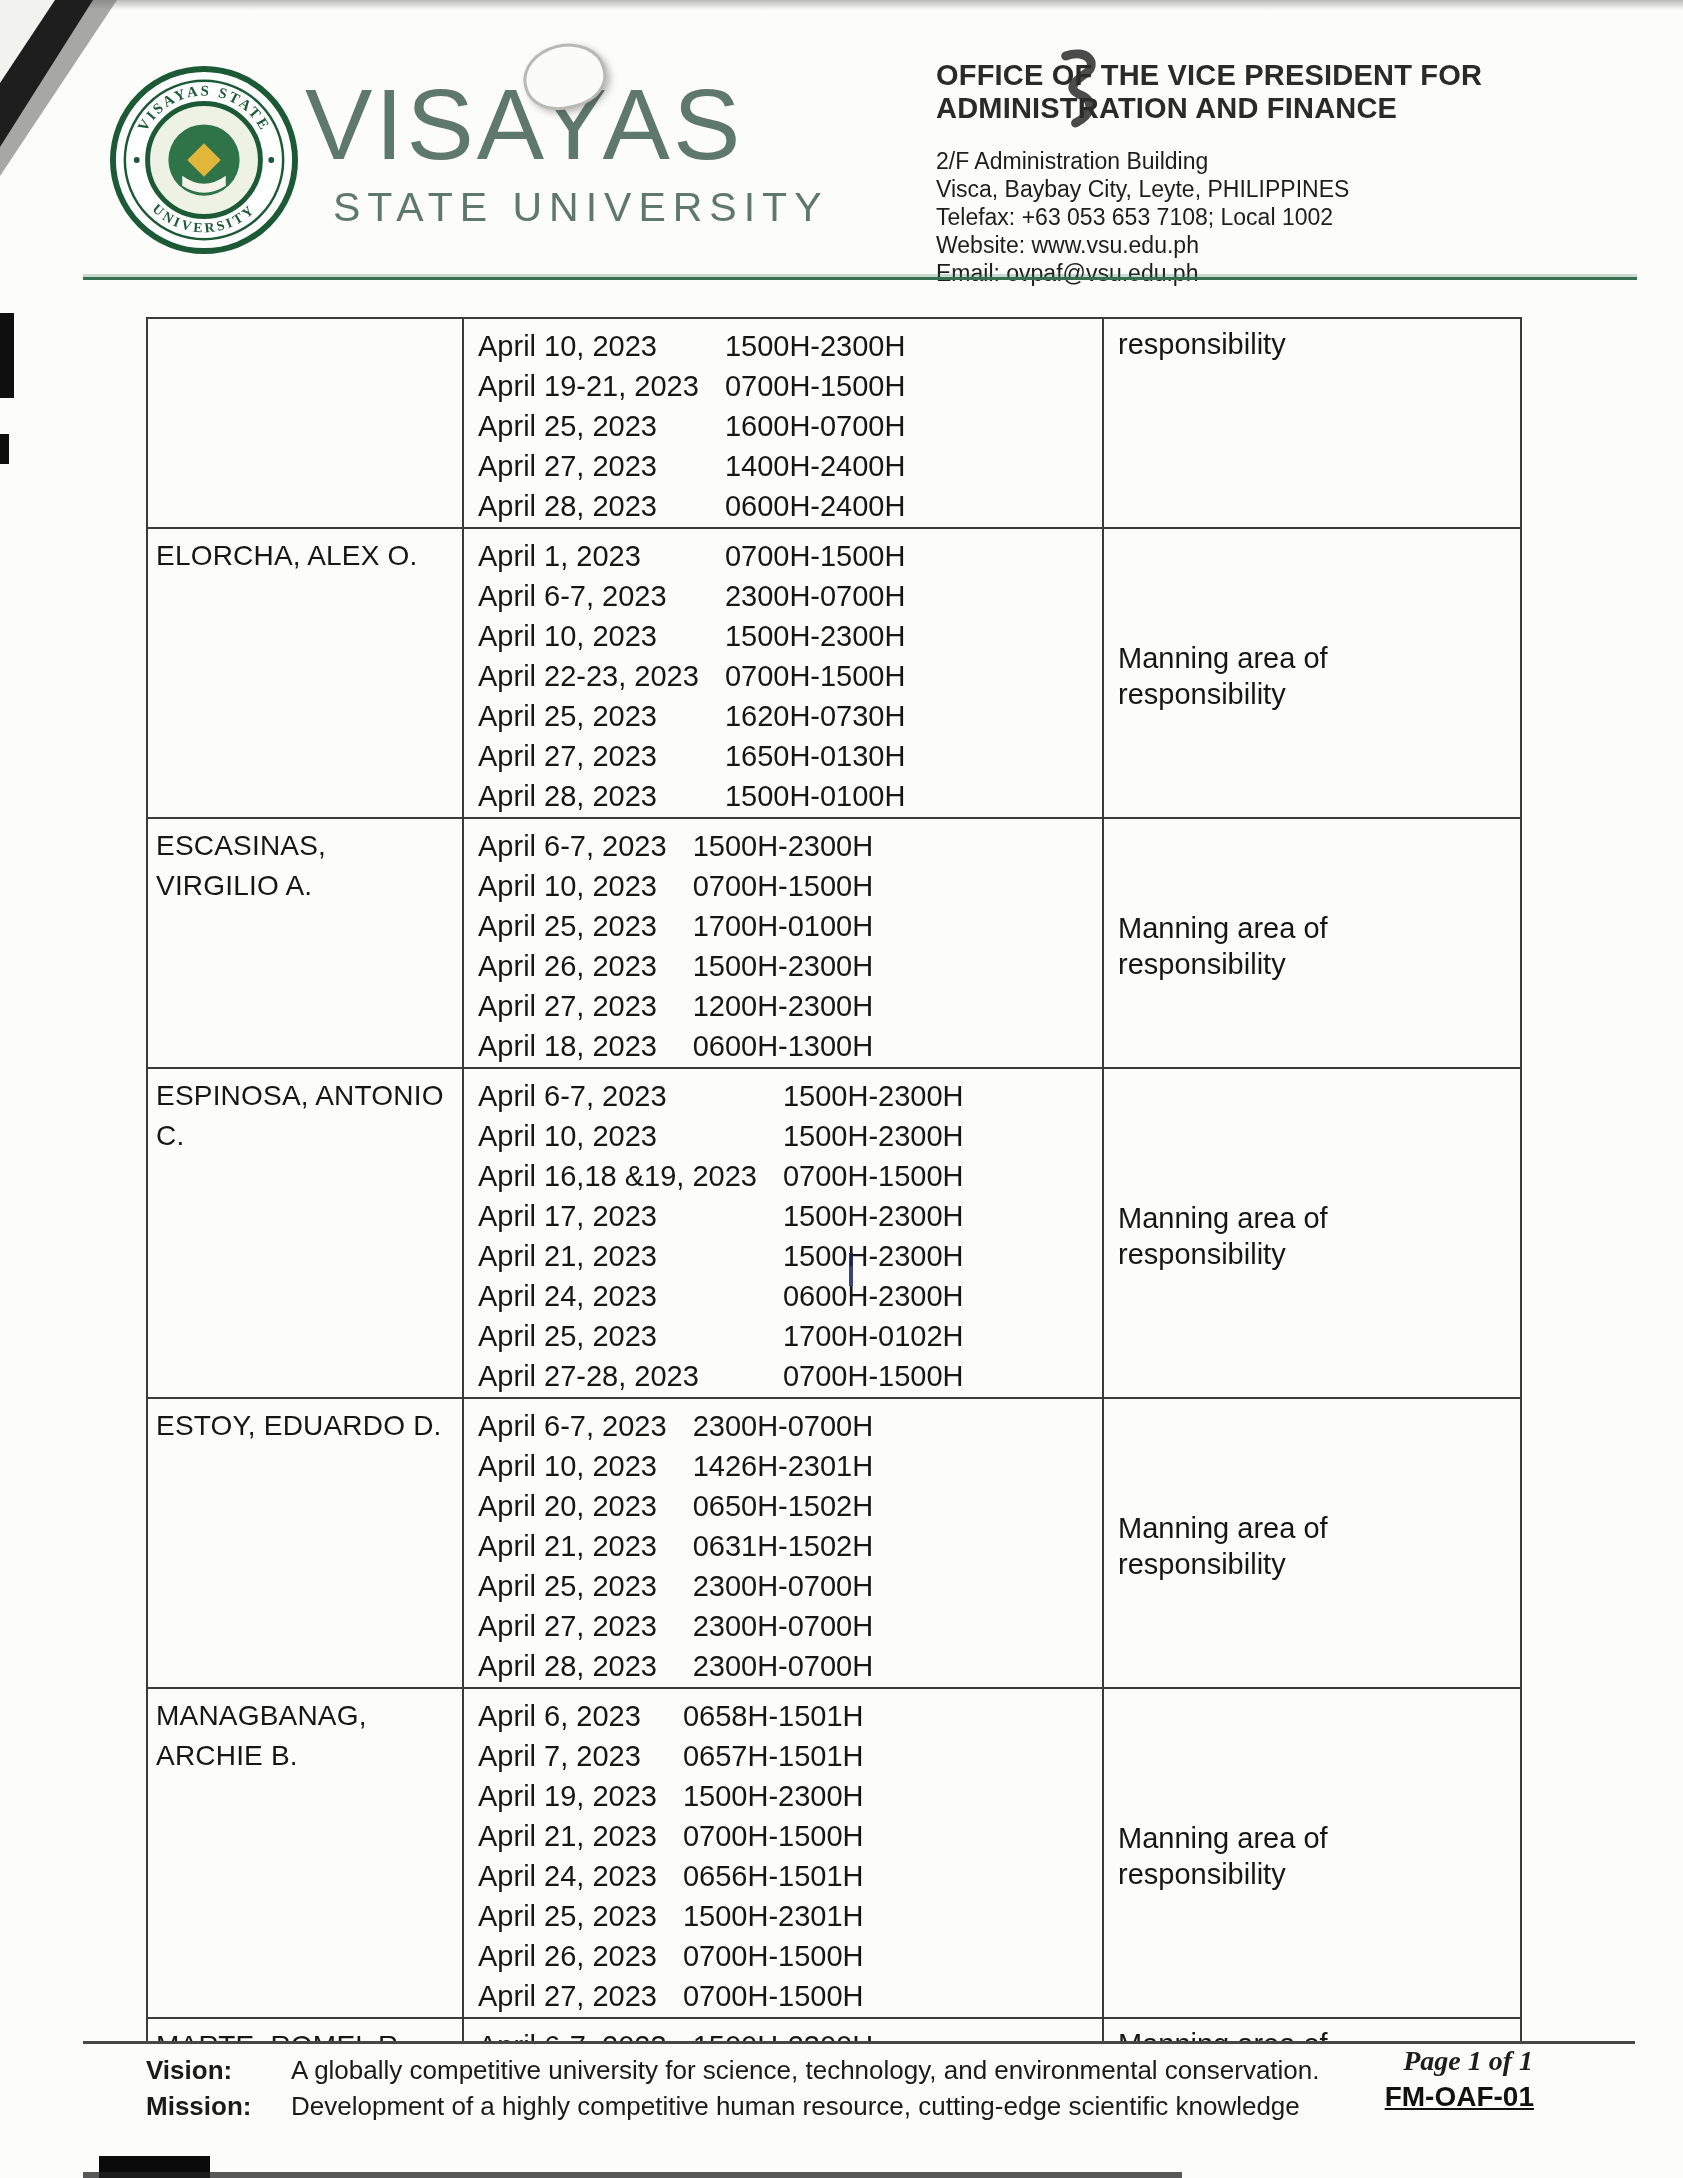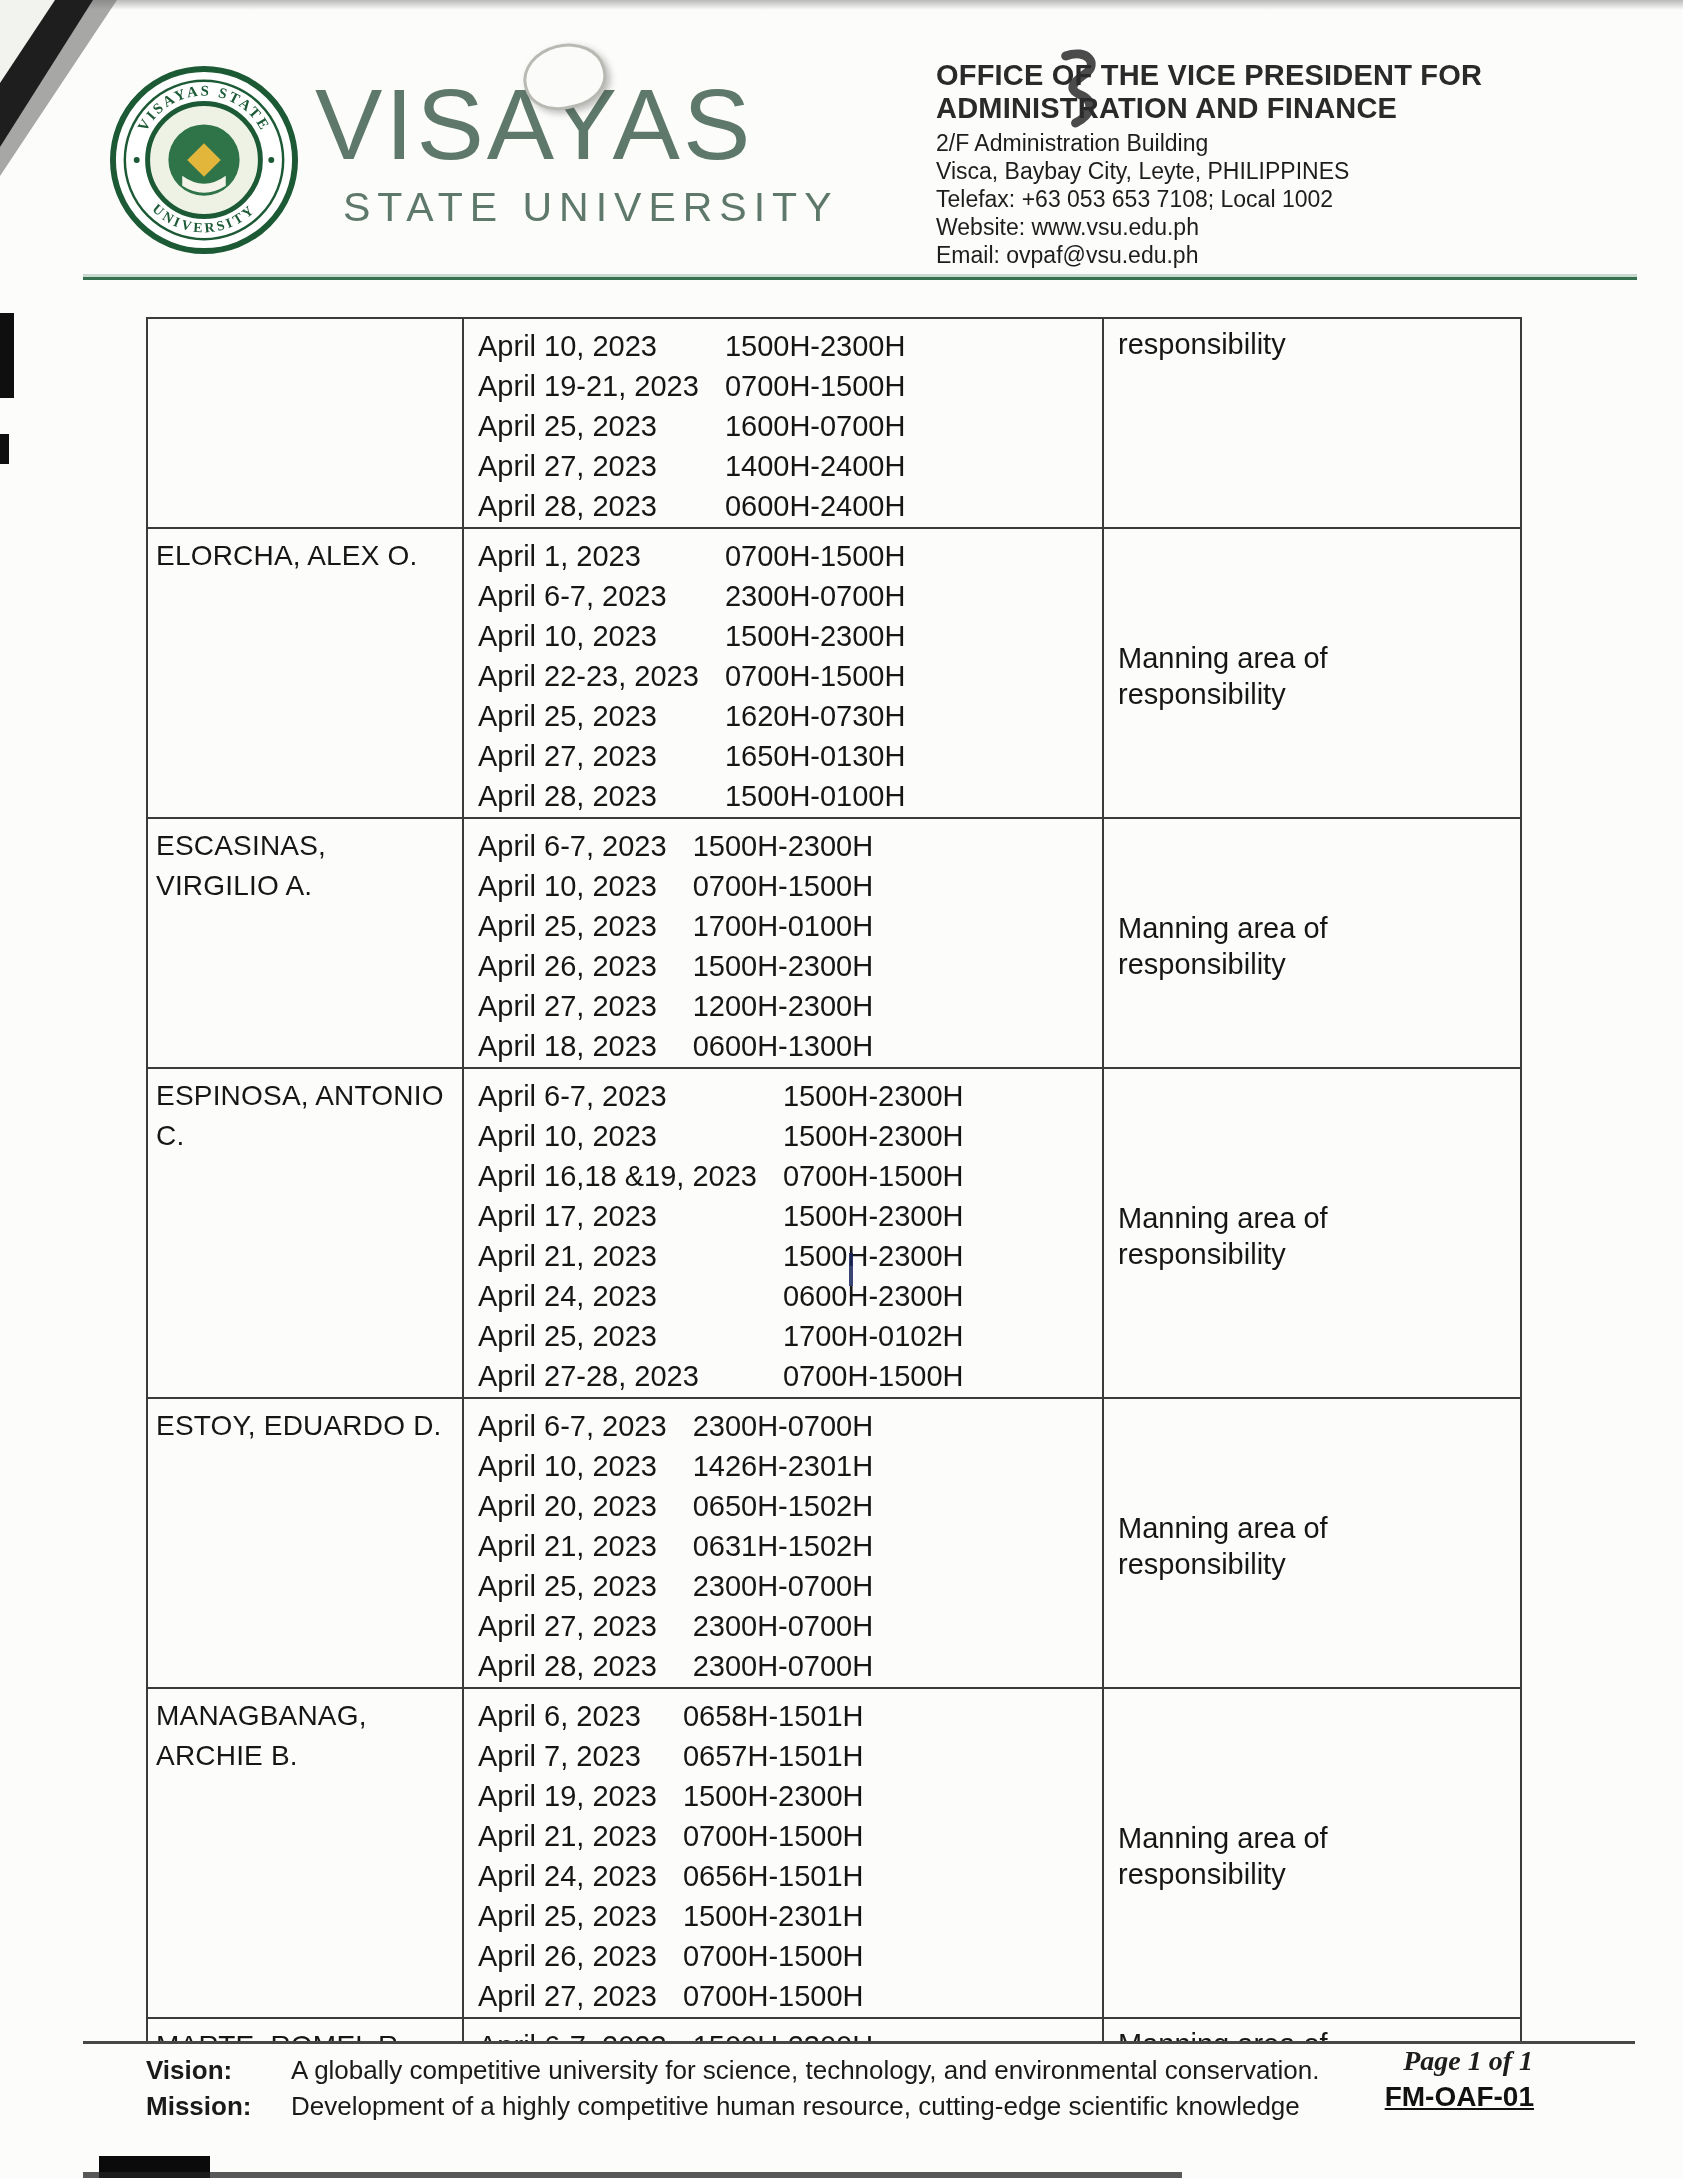--- a/index.html
+++ b/index.html
@@ -20,26 +20,26 @@
   .fold-blob { position:absolute; left:523px; top:44px; width:83px; height:65px; background:#fbfbf9;
                border:3px solid #b9b9b3; border-radius:58% 60% 52% 55%; transform:rotate(-14deg);
                box-shadow:3px 4px 7px rgba(60,60,60,.35); }
   .smudge { position:absolute; left:1038px; top:48px; }
   .pen-mark { position:absolute; left:849px; top:1253px; width:4px; height:33px; background:#17255c; opacity:.85; }
   .bottom-bar { position:absolute; left:99px; top:2156px; width:111px; height:22px; background:#0b0b0b; }
   .bottom-edge { position:absolute; left:83px; top:2172px; width:1099px; height:6px; background:#222; opacity:.75; }
 
   
   .seal { position:absolute; left:109px; top:65px; width:190px; height:190px; }
-  .wordmark { position:absolute; left:315px; top:73px; color:#5e796c; }
+  .wordmark { position:absolute; left:305px; top:73px; color:#5e796c; }
   .uni-name { font-size:101px; line-height:1.02; letter-spacing:3px; font-weight:400; }
   .uni-sub { font-size:41px; letter-spacing:7px; margin:8px 0 0 28px; font-weight:400; }
   .office-block { position:absolute; left:936px; top:59px; }
   .office-title { font-size:29px; font-weight:bold; line-height:33px; color:#2a2a2a; letter-spacing:0.2px; }
-  .address { margin-top:4px; font-size:23px; line-height:28px; color:#1d1d1d; }
+  .address { margin-top:22px; font-size:23px; line-height:28px; color:#1d1d1d; }
   .rule { position:absolute; left:83px; top:277px; width:1554px; height:3px; background:#35714e;
           box-shadow:0 -3px 0 rgba(53,113,78,.25); }
 
   
   .table { position:absolute; left:146px; top:317px; width:1376px; height:1725px;
            border:2px solid #3b3b3b; border-bottom:none; overflow:hidden; font-size:29px; }
   .trow { display:flex; border-bottom:2px solid #3b3b3b; }
   .trow:last-child { border-bottom:none; min-height:149px; }
   .cell { padding:7px 8px 1px; }
   .name-cell { width:316px; border-right:2px solid #3b3b3b; line-height:40px; font-size:28px; letter-spacing:0.2px; }

